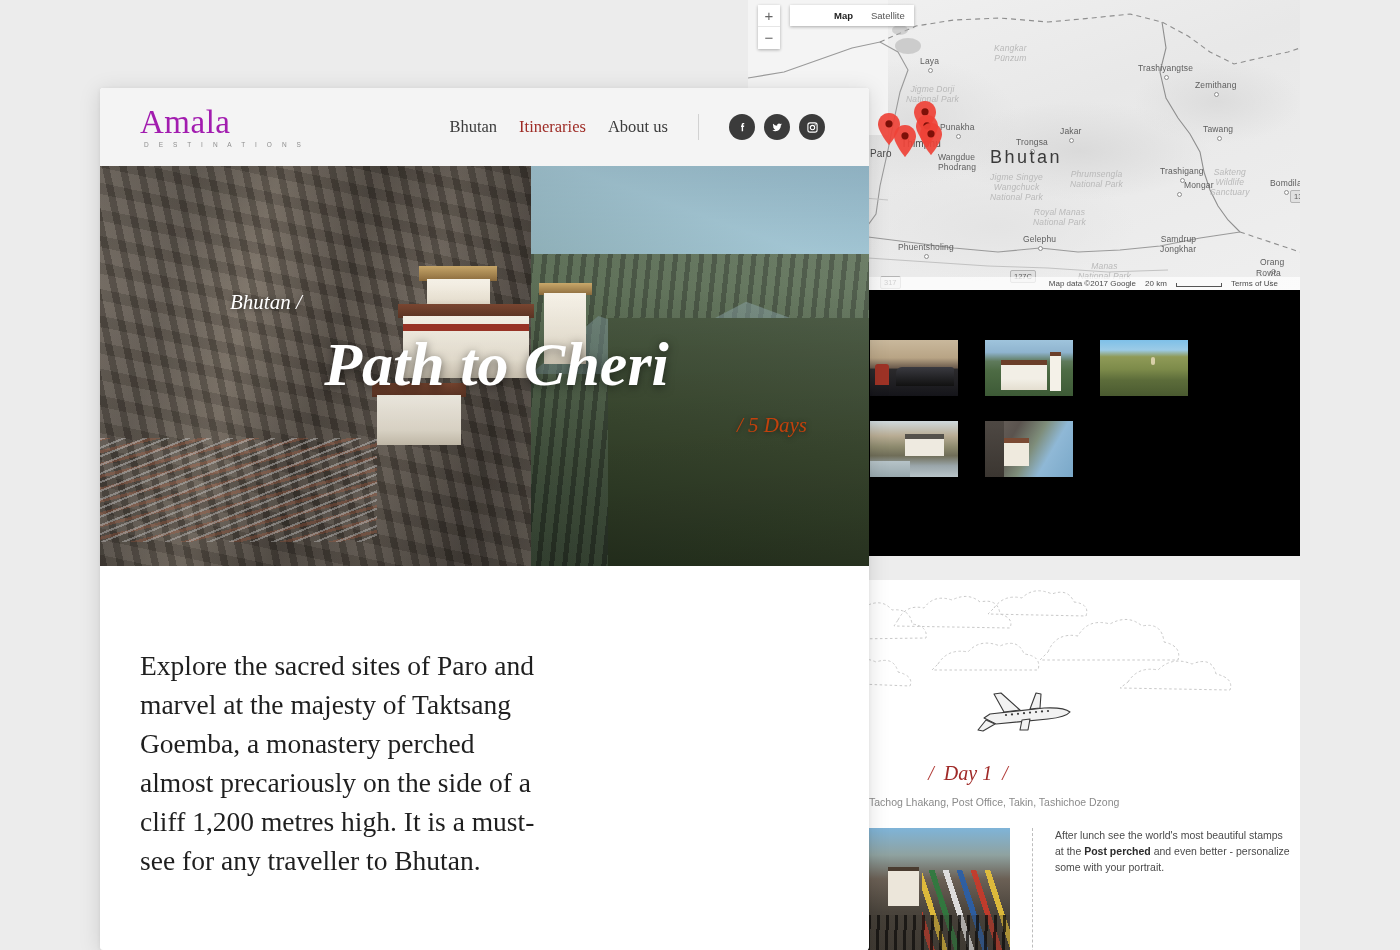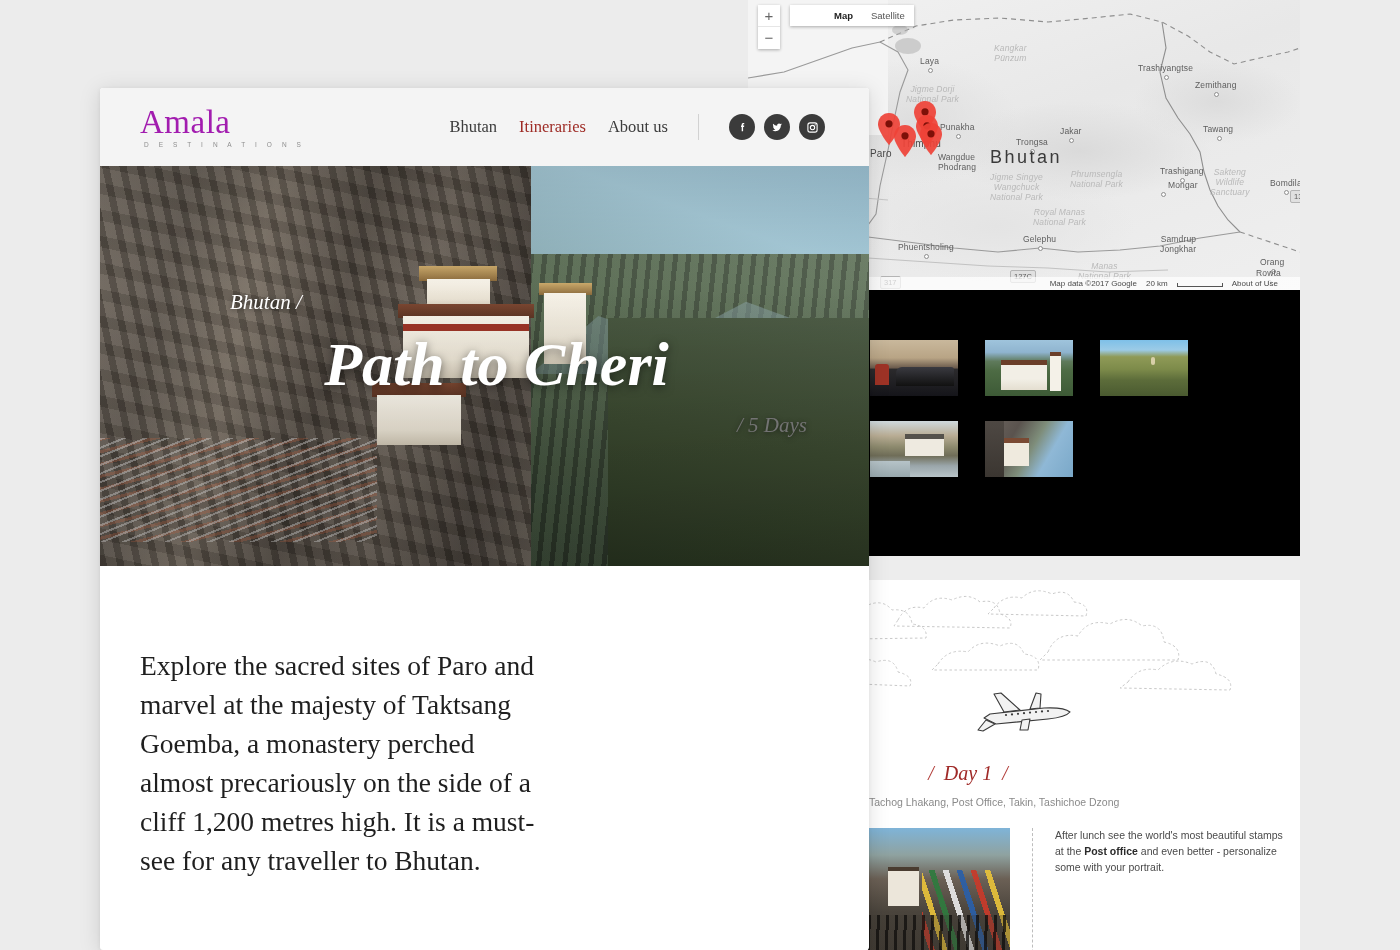--- a/index.html
+++ b/index.html
@@ -423,21 +423,21 @@
     font-size: 62px;
     color: #fff;
     text-shadow: 0 2px 10px rgba(0,0,0,.5);
     padding-left: 24px;
   }
   #hero-duration {
     position: absolute; right: 62px; top: 247px;
     font-family: "Liberation Serif", serif;
     font-style: italic;
     font-size: 21px;
-    color: #737373;
+    color: #c2410c;
     text-shadow: 0 1px 5px rgba(0,0,0,.55);
   }
 
   
   #card-body {
     display: flex;
     padding: 80px 40px 0 40px;
   }
   #description {
     width: 410px;
@@ -496,21 +496,21 @@
         <div class="map-label big-city" style="left: 153px; top: 138px;">Thimphu</div>
         <div class="map-label big-city" style="left: 122px; top: 148px;">Paro</div>
         <div class="map-label" style="left: 190px; top: 152px; white-space: pre;">Wangdue
 Phodrang</div>
         <div class="map-label country" style="left: 242px; top: 147px;">Bhutan</div>
         <div class="map-label park" style="left: 242px; top: 173px; white-space: pre;">Jigme Singye
 Wangchuck
 National Park</div>
         <div class="map-label park" style="left: 322px; top: 170px; white-space: pre;">Phrumsengla
 National Park</div>
-        <div class="map-label city" style="left: 380px; top: 180px; padding-left: 40px;">Mongar</div>
+        <div class="map-label city" style="left: 396px; top: 180px; padding-left: 40px;">Mongar</div>
         <div class="map-label city" style="left: 412px; top: 166px;">Trashigang</div>
         <div class="map-label park" style="left: 462px; top: 168px; white-space: pre;">Sakteng
 Wildlife
 Sanctuary</div>
         <div class="map-label city" style="left: 522px; top: 178px;">Bomdila</div>
         <div class="map-label park" style="left: 285px; top: 208px; white-space: pre;">Royal Manas
 National Park</div>
         <div class="map-label city" style="left: 275px; top: 234px;">Gelephu</div>
         <div class="map-label" style="left: 412px; top: 234px; white-space: pre; text-align: right;">Samdrup
 Jongkhar</div>
@@ -565,21 +565,21 @@
 
     <div id="map-type-toggle">
       <span class="active">Map</span>
       <span>Satellite</span>
     </div>
 
     <div id="map-attrib">
       <span>Map data ©2017 Google</span>
       <span>20 km</span>
       <span class="scale-bar"></span>
-      <span>About of Use</span>
+      <span>Terms of Use</span>
     </div>
   </div>
 
   <div id="sightseeing-panel">
     <div id="sightseeing-heading">ing /</div>
     <div id="thumb-grid">
         <div class="thumb-item">
           <div class="thumb-img">
             <div class="art art-thimphu"></div>
           </div>
@@ -653,21 +653,21 @@
 
     <div id="day-subtitle">Thimphu – Tachog Lhakang, Post Office, Takin, Tashichoe Dzong</div>
 
     <div id="day-body">
       <div id="day-photo">
         <div class="dzong"></div>
         <div class="flags"></div>
         <div class="bridge"></div>
       </div>
       <div id="day-text">
-          <p><span>After lunch see the world's most beautiful stamps at the </span><b>Post office</b><span> and even better - personalize some with your portrait.</span></p>
+          <p><span>After lunch see the world's most beautiful stamps at the </span><b>Post perched</b><span> and even better - personalize some with your portrait.</span></p>
         </div>
     </div>
   </div>
 </div>
 
 <div id="content-card">
 
   <header id="site-header">
     <div id="logo">
       <span id="logo-name">Amala</span>

